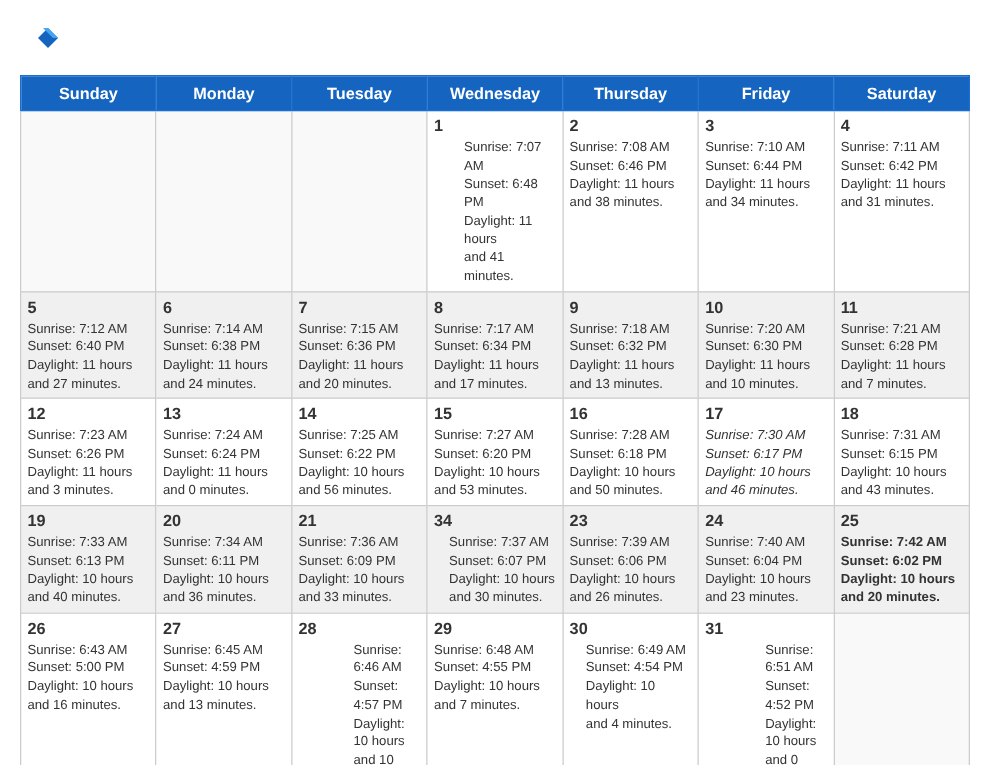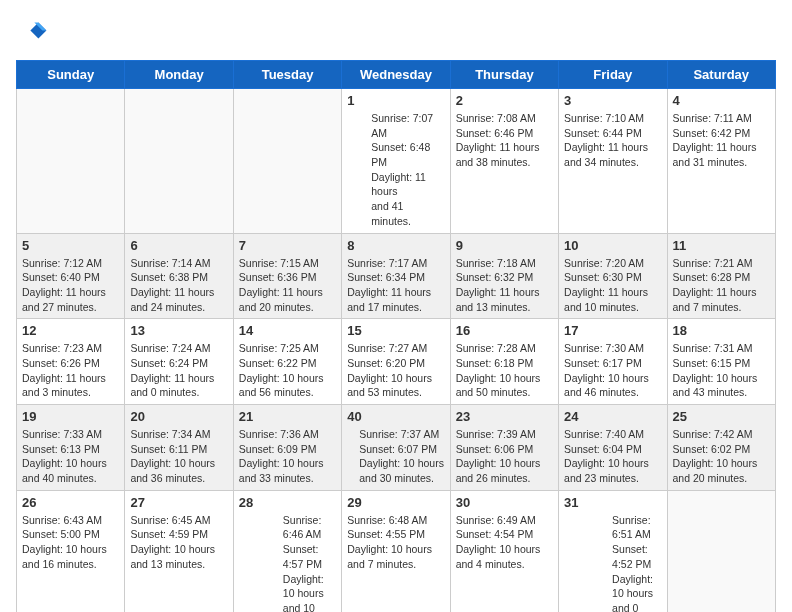--- a/index.html
+++ b/index.html
@@ -234,21 +234,21 @@
         </td>
         <td>
           <div class="day-num">16</div>
           <div class="day-info" style="white-space: pre-line;">Sunrise: 7:28 AM
 Sunset: 6:18 PM
 Daylight: 10 hours
 and 50 minutes.</div>
         </td>
         <td>
           <div class="day-num">17</div>
-          <div class="day-info" style="white-space: pre-line;">Sunrise: 7:30 AM
+          <div class="day-info" style="white-space: pre-line; font-style: italic;">Sunrise: 7:30 AM
 Sunset: 6:17 PM
 Daylight: 10 hours
 and 46 minutes.</div>
         </td>
         <td>
           <div class="day-num">18</div>
           <div class="day-info" style="white-space: pre-line;">Sunrise: 7:31 AM
 Sunset: 6:15 PM
 Daylight: 10 hours
 and 43 minutes.</div>
@@ -270,21 +270,21 @@
 and 36 minutes.</div>
         </td>
         <td>
           <div class="day-num">21</div>
           <div class="day-info" style="white-space: pre-line;">Sunrise: 7:36 AM
 Sunset: 6:09 PM
 Daylight: 10 hours
 and 33 minutes.</div>
         </td>
         <td>
-          <div class="day-num">40</div>
+          <div class="day-num">34</div>
           <div class="day-info" style="white-space: pre-line; margin-left: 12px;">Sunrise: 7:37 AM
 Sunset: 6:07 PM
 Daylight: 10 hours
 and 30 minutes.</div>
         </td>
         <td>
           <div class="day-num">23</div>
           <div class="day-info" style="white-space: pre-line;">Sunrise: 7:39 AM
 Sunset: 6:06 PM
 Daylight: 10 hours
@@ -292,21 +292,21 @@
         </td>
         <td>
           <div class="day-num">24</div>
           <div class="day-info" style="white-space: pre-line;">Sunrise: 7:40 AM
 Sunset: 6:04 PM
 Daylight: 10 hours
 and 23 minutes.</div>
         </td>
         <td>
           <div class="day-num">25</div>
-          <div class="day-info" style="white-space: pre-line;">Sunrise: 7:42 AM
+          <div class="day-info" style="white-space: pre-line; font-weight: bold;">Sunrise: 7:42 AM
 Sunset: 6:02 PM
 Daylight: 10 hours
 and 20 minutes.</div>
         </td>
       </tr>
       <tr>
         <td>
           <div class="day-num">26</div>
           <div class="day-info" style="white-space: pre-line;">Sunrise: 6:43 AM
 Sunset: 5:00 PM
@@ -329,21 +329,21 @@
         </td>
         <td>
           <div class="day-num">29</div>
           <div class="day-info" style="white-space: pre-line;">Sunrise: 6:48 AM
 Sunset: 4:55 PM
 Daylight: 10 hours
 and 7 minutes.</div>
         </td>
         <td>
           <div class="day-num">30</div>
-          <div class="day-info" style="white-space: pre-line;">Sunrise: 6:49 AM
+          <div class="day-info" style="white-space: pre-line; margin-left: 13px;">Sunrise: 6:49 AM
 Sunset: 4:54 PM
 Daylight: 10 hours
 and 4 minutes.</div>
         </td>
         <td>
           <div class="day-num">31</div>
           <div class="day-info" style="white-space: pre-line; margin-left: 48px;">Sunrise: 6:51 AM
 Sunset: 4:52 PM
 Daylight: 10 hours
 and 0 minutes.</div>

